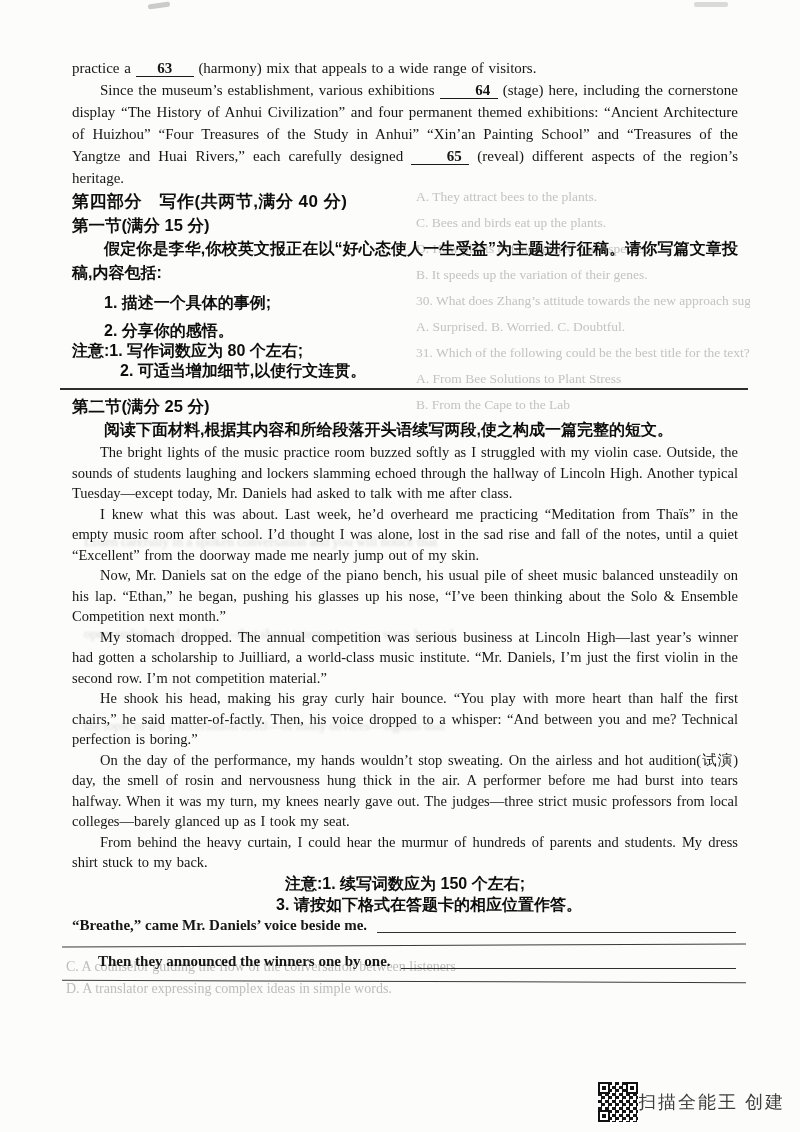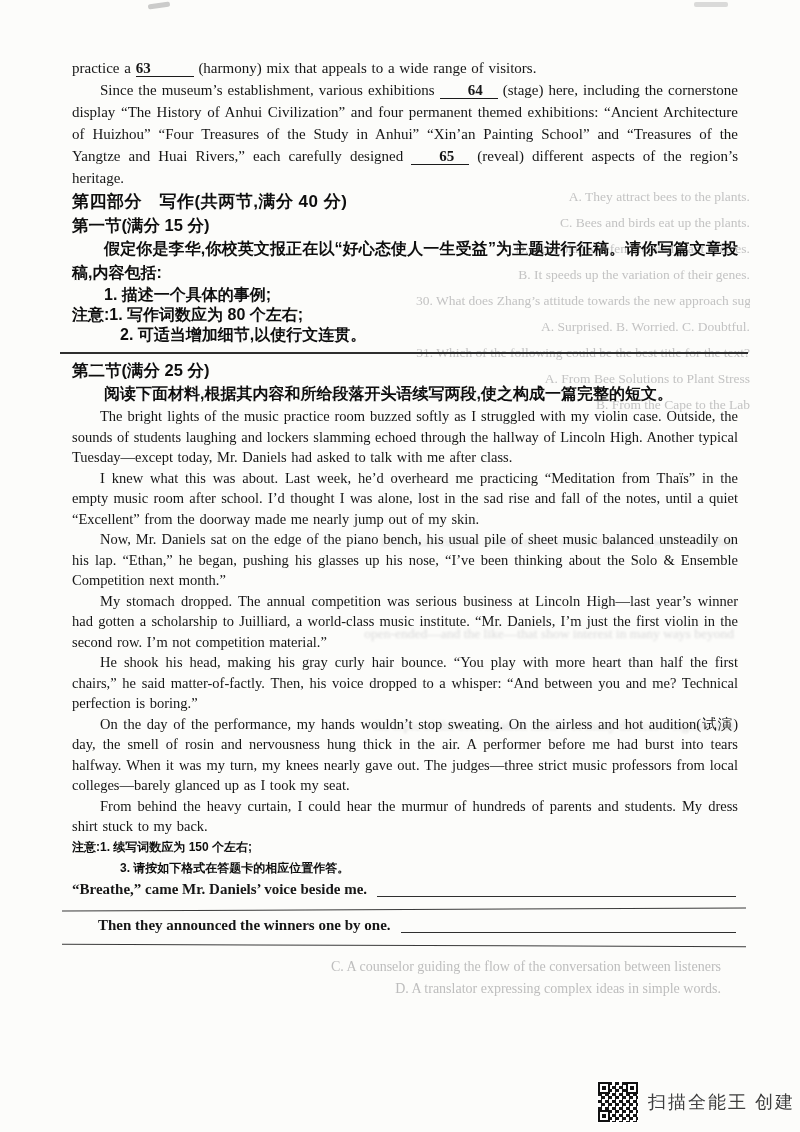--- a/index.html
+++ b/index.html
@@ -6,49 +6,49 @@
   body{width:800px;height:1132px;background:#e9e9e7;font-family:"Liberation Serif","DejaVu Serif",serif;}
   .page{position:relative;width:800px;height:1132px;background:#fcfcfa;overflow:hidden;}
 
   
   .speck{position:absolute;background:#9a9a9a;opacity:.5;border-radius:2px;}
   .speck.s1{left:148px;top:3px;width:22px;height:5px;transform:rotate(-8deg);}
   .speck.s2{left:694px;top:2px;width:34px;height:5px;opacity:.35;}
 
   
   .ghost{position:absolute;z-index:1;color:#c3c3c3;filter:blur(0.7px);
-         font-family:"Liberation Serif","DejaVu Serif",serif;pointer-events:none;text-align:right;}
+         font-family:"Liberation Serif","DejaVu Serif",serif;pointer-events:none;}
   .ghost-right{left:416px;top:184px;width:334px;font-size:13.5px;line-height:26px;}
   .ghost-mid{left:84px;top:496px;width:650px;font-size:13.5px;line-height:92px;color:#dadada;filter:blur(1px);}
   .ghost-bottom{left:66px;top:956px;width:655px;font-size:14px;line-height:22px;color:#bdbdbd;}
   .ghost-line{white-space:nowrap;overflow:hidden;}
 
   
   .col{position:absolute;z-index:2;left:72px;top:57px;width:666px;color:#161616;}
 
   .en{font-size:15px;line-height:22px;text-align:justify;margin:0;word-spacing:1px;}
   .en.cont{text-indent:0;}
   .en.ind{text-indent:28px;}
 
-  .blank{display:inline-block;min-width:58px;text-align:left;border-bottom:1.4px solid #1b1b1b;
+  .blank{display:inline-block;min-width:58px;text-align:center;border-bottom:1.4px solid #1b1b1b;
          font-weight:700;line-height:15px;}
 
   .cn{font-family:"Liberation Sans","DejaVu Sans",sans-serif;font-weight:700;color:#0e0e0e;margin:0;}
   .h-part{font-size:17px;line-height:25px;letter-spacing:.5px;}
   .h-sec{font-size:16.5px;line-height:23px;}
   .cn-prompt{font-size:16px;line-height:24px;text-indent:32px;text-align:justify;}
-  .cn-point{font-size:16px;line-height:20px;padding-left:32px;}
+  .cn-point{font-size:16px;line-height:20px;padding-left:32px;margin-top:8px;}
   .cn-note{font-size:16px;line-height:20px;}
   .cn-note.n2{padding-left:48px;}
 
   .section-rule{border:0;border-top:2.2px solid #2e2e2e;margin:7px -10px 5px -12px;}
 
   .story{font-size:14.5px;line-height:20.5px;}
 
-  .cn-note2{font-size:12px;line-height:21px;}
+  .cn-note2{font-size:16px;line-height:21px;text-align:center;}
   .cn-note2.n2{padding-left:48px;}
 
   .starter{display:flex;align-items:flex-end;font-size:15px;line-height:21px;margin:0;}
   .starter .txt{white-space:nowrap;font-weight:600;}
   .starter.st2 .txt{padding-left:26px;font-weight:600;}
   .starter .fill{flex:1;border-bottom:1.3px solid #2f2f2f;margin:0 2px 3px 10px;}
 
   .answer-rule{border:0;border-top:1.3px solid #3a3a3a;margin:9px -8px 5px -10px;}
   .answer-rule.r1{transform:rotate(-0.25deg);}
   .answer-rule.r2{transform:rotate(0.2deg);}
@@ -58,21 +58,21 @@
           font-size:17px;color:#101010;letter-spacing:2px;}
 
   
   .scanner{position:absolute;z-index:2;left:598px;top:1082px;display:flex;align-items:center;}
   .qr{position:relative;width:40px;height:40px;
       background:repeating-conic-gradient(#161616 0% 25%,#fff 0% 50%) 0 0/7px 7px;
       outline:1px solid #fff;}
   .qr .f{position:absolute;width:12px;height:12px;border:2px solid #111;background:#fff;box-sizing:border-box;}
   .qr .f::after{content:"";position:absolute;inset:2px;background:#111;}
   .qr .tl{left:0;top:0;} .qr .tr{right:0;top:0;} .qr .bl{left:0;bottom:0;}
-  .credit{margin-left:10px;font-family:"Liberation Sans","DejaVu Sans",sans-serif;
+  .credit{font-family:"Liberation Sans","DejaVu Sans",sans-serif;
           font-size:18px;color:#3d3d3d;letter-spacing:2px;white-space:nowrap;}
 </style>
 </head>
 <body>
 
 <div class="page">
 
   <div class="speck s1"></div>
   <div class="speck s2"></div>
 
@@ -101,20 +101,21 @@
 
     <p class="en cont"><span>practice a</span> <span class="blank">63</span> <span>(harmony) mix that appeals to a wide range of visitors.</span></p>
 
     <p class="en ind"><span>Since the museum’s establishment, various exhibitions</span> <span class="blank">64</span> <span>(stage) here, including the cornerstone display “The History of Anhui Civilization” and four permanent themed exhibitions: “Ancient Architecture of Huizhou” “Four Treasures of the Study in Anhui” “Xin’an Painting School” and “Treasures of the Yangtze and Huai Rivers,” each carefully designed</span> <span class="blank">65</span> <span>(reveal) different aspects of the region’s heritage.</span></p>
 
     <h2 class="cn h-part">第四部分　写作(共两节,满分 40 分)</h2>
     <h3 class="cn h-sec">第一节(满分 15 分)</h3>
 
     <p class="cn cn-prompt">假定你是李华,你校英文报正在以“好心态使人一生受益”为主题进行征稿。请你写篇文章投稿,内容包括:</p>
     <p class="cn cn-point">1. 描述一个具体的事例;</p>
+    <p class="cn cn-point">2. 分享你的感悟。</p>
     <p class="cn cn-note">注意:1. 写作词数应为 80 个左右;</p>
     <p class="cn cn-note n2">2. 可适当增加细节,以使行文连贯。</p>
 
     <hr class="section-rule">
 
     <h3 class="cn h-sec">第二节(满分 25 分)</h3>
     <p class="cn cn-prompt">阅读下面材料,根据其内容和所给段落开头语续写两段,使之构成一篇完整的短文。</p>
 
     <p class="en ind story">The bright lights of the music practice room buzzed softly as I struggled with my violin case. Outside, the sounds of students laughing and lockers slamming echoed through the hallway of Lincoln High. Another typical Tuesday—except today, Mr. Daniels had asked to talk with me after class.</p>
     <p class="en ind story">I knew what this was about. Last week, he’d overheard me practicing “Meditation from Thaïs” in the empty music room after school. I’d thought I was alone, lost in the sad rise and fall of the notes, until a quiet “Excellent” from the doorway made me nearly jump out of my skin.</p>

